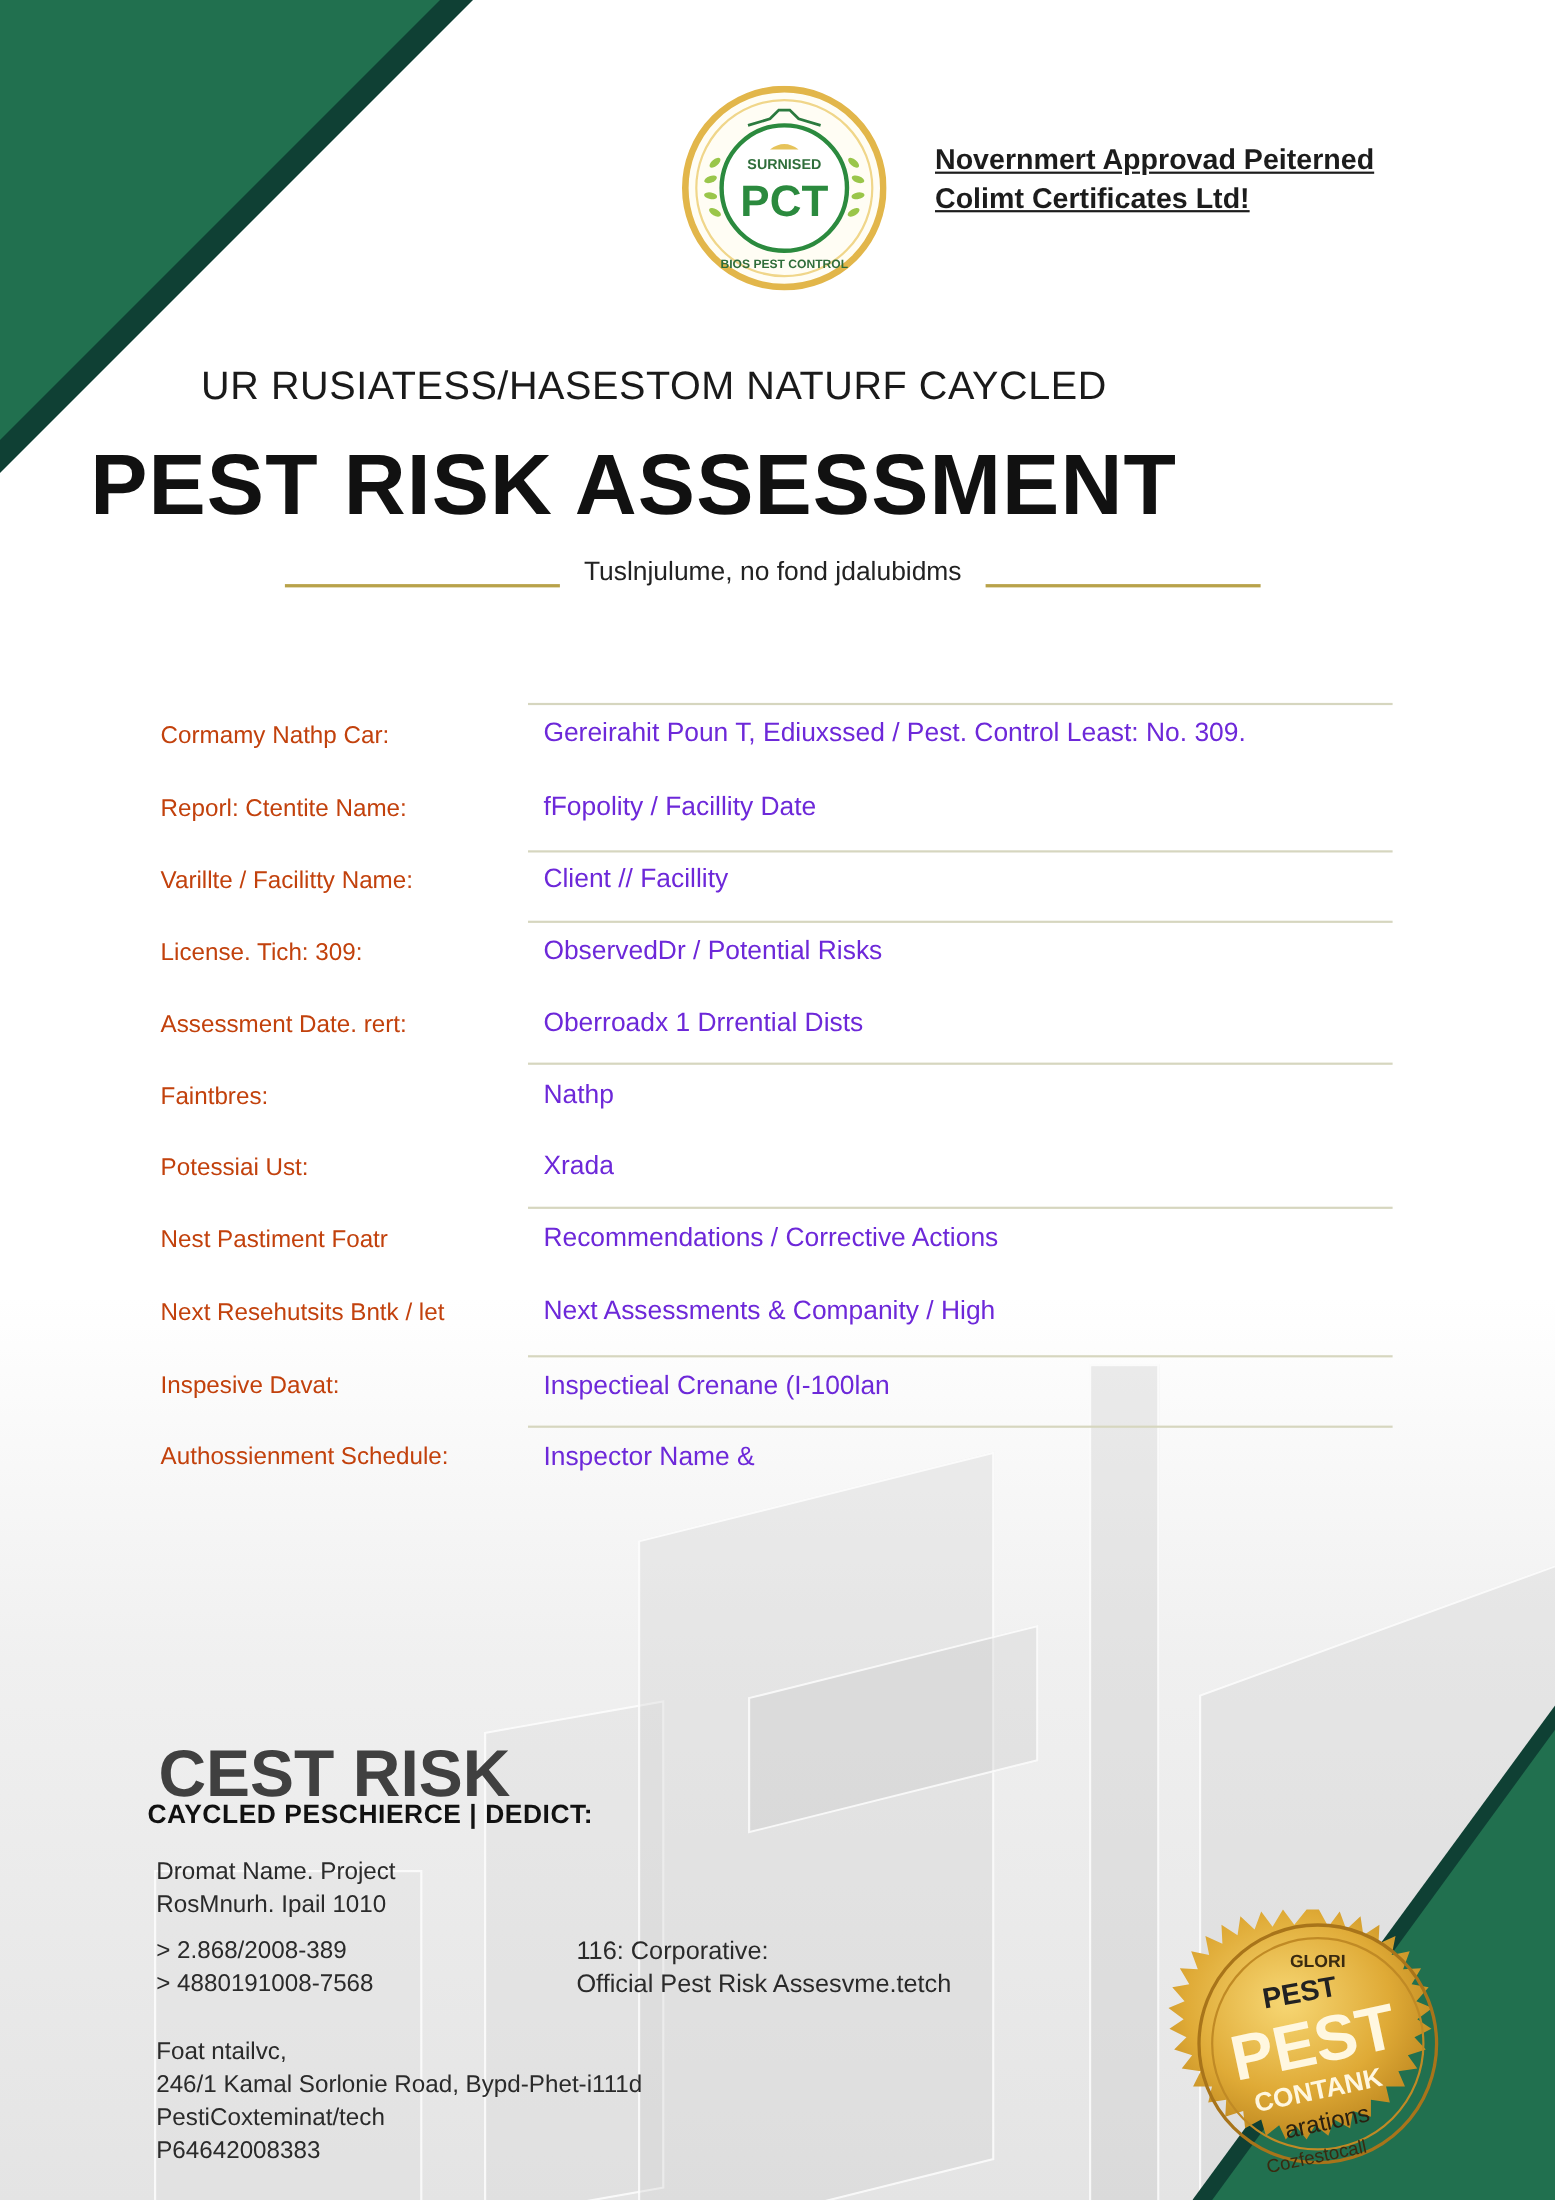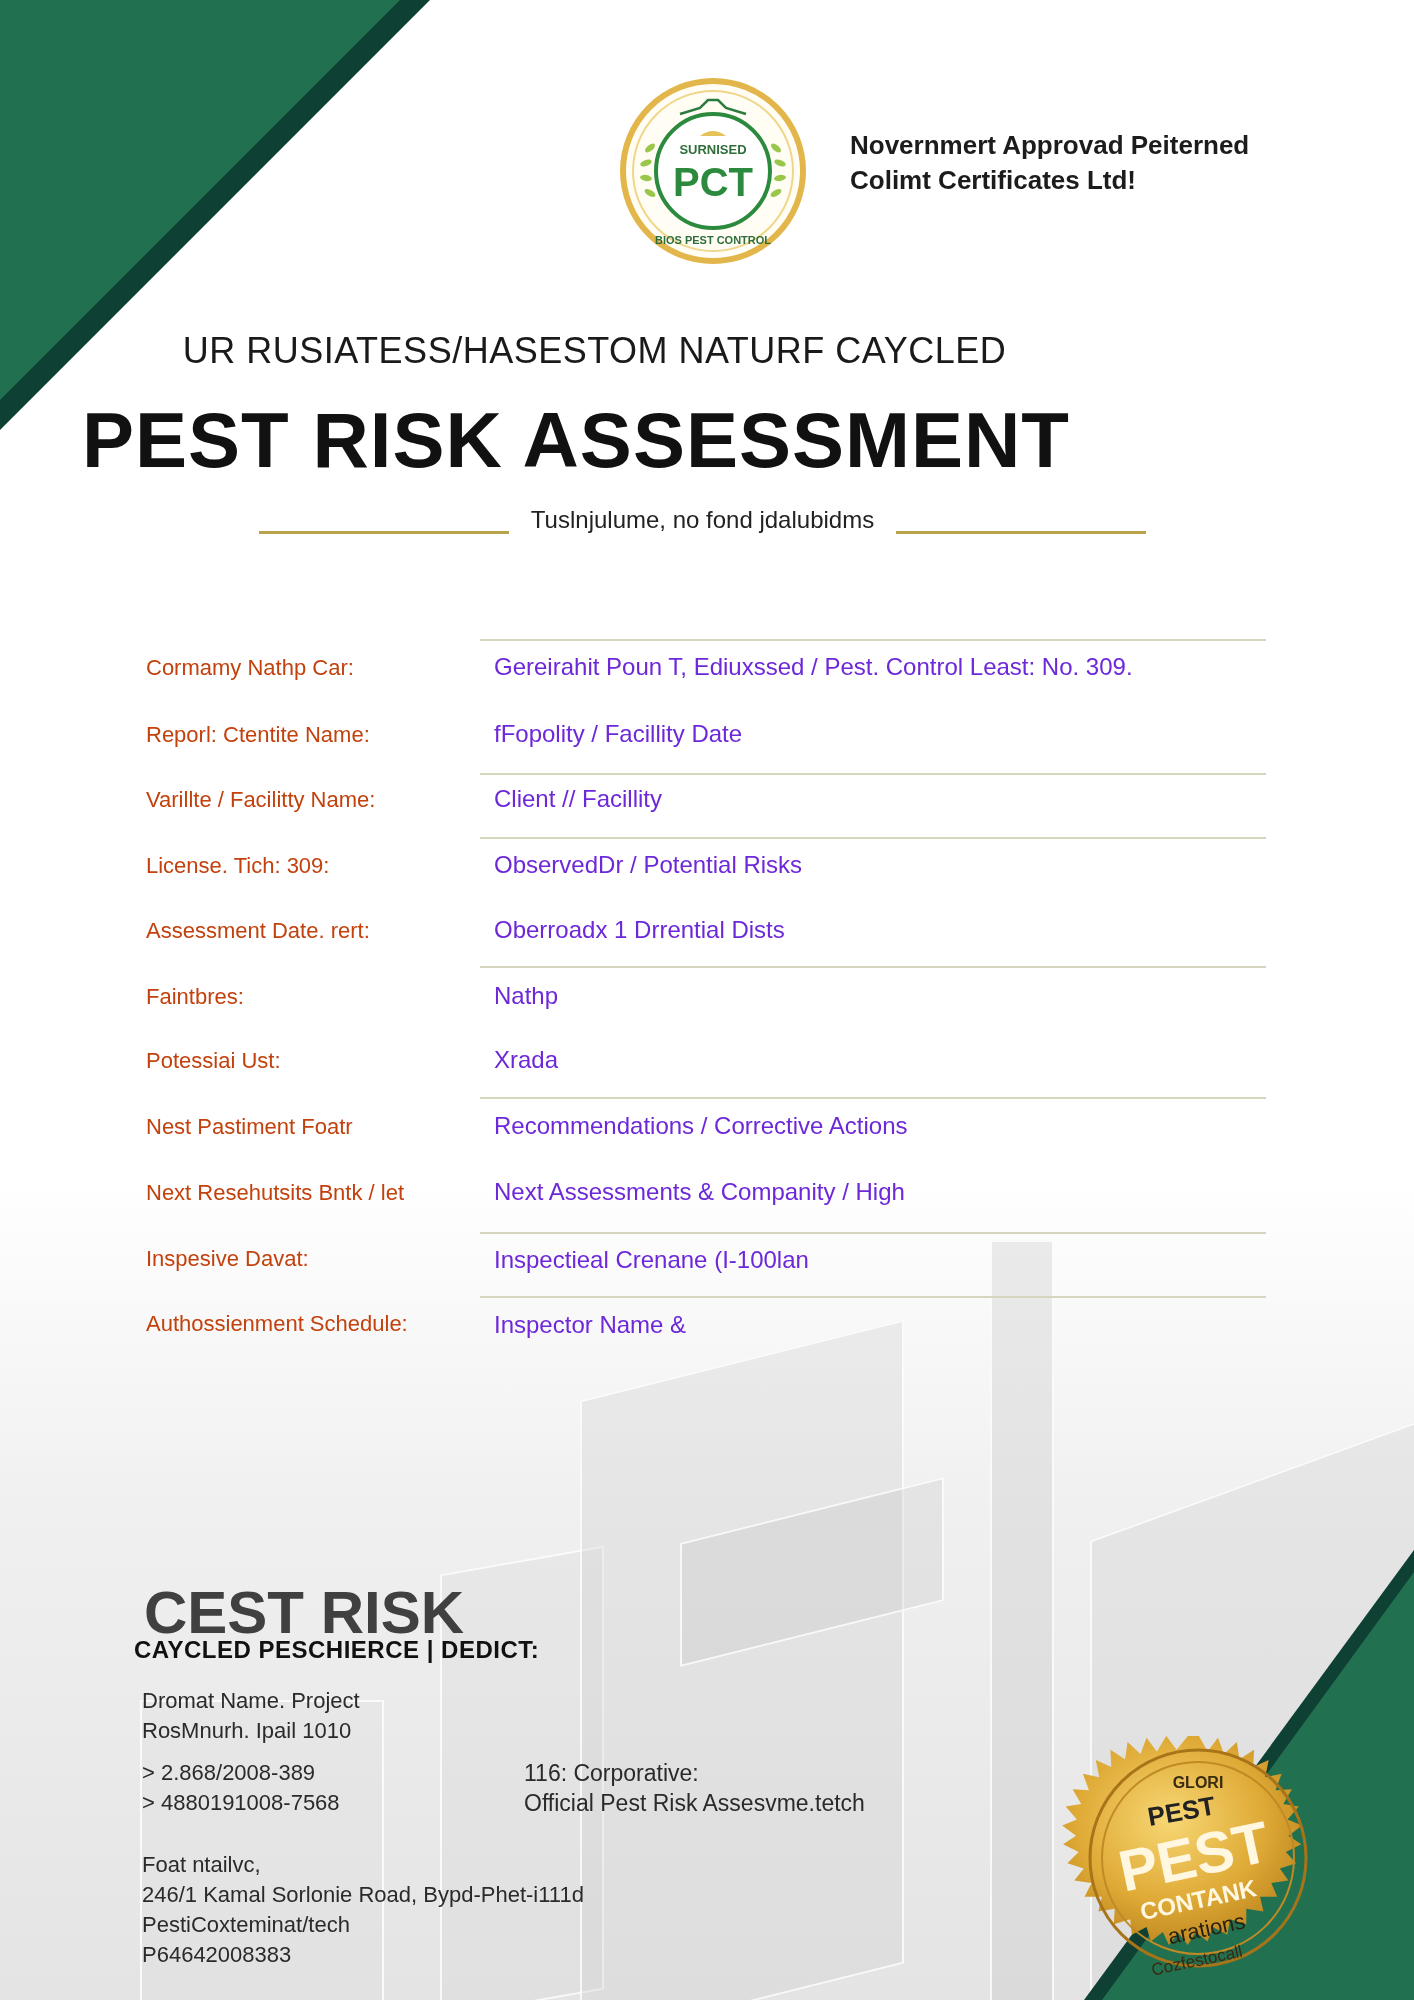--- a/index.html
+++ b/index.html
@@ -26,21 +26,21 @@
     
     .corner-tl { position: absolute; left: 0; top: 0; width: 430px; height: 430px; }
     .corner-br { position: absolute; right: 0; bottom: 0; width: 330px; height: 450px; }
 
     
     .logo { position: absolute; left: 620px; top: 78px; width: 186px; height: 186px; }
     .company {
       position: absolute; left: 850px; top: 128px; font-size: 26px; font-weight: bold;
       line-height: 35px; color: #1c1c1c;
     }
-    .company div { white-space: nowrap; }
+    .company div { white-space: nowrap; text-decoration: underline; }
 
     .subtitle {
       position: absolute; left: 0; width: 1189px; top: 330px; text-align: center;
       font-size: 36px; letter-spacing: 0.5px; color: #1a1a1a;
     }
     .title {
       position: absolute; left: 0; width: 1152px; top: 395px; text-align: center;
       font-size: 78px; font-weight: bold; letter-spacing: 1px; color: #111;
     }
     .tagline-row {

